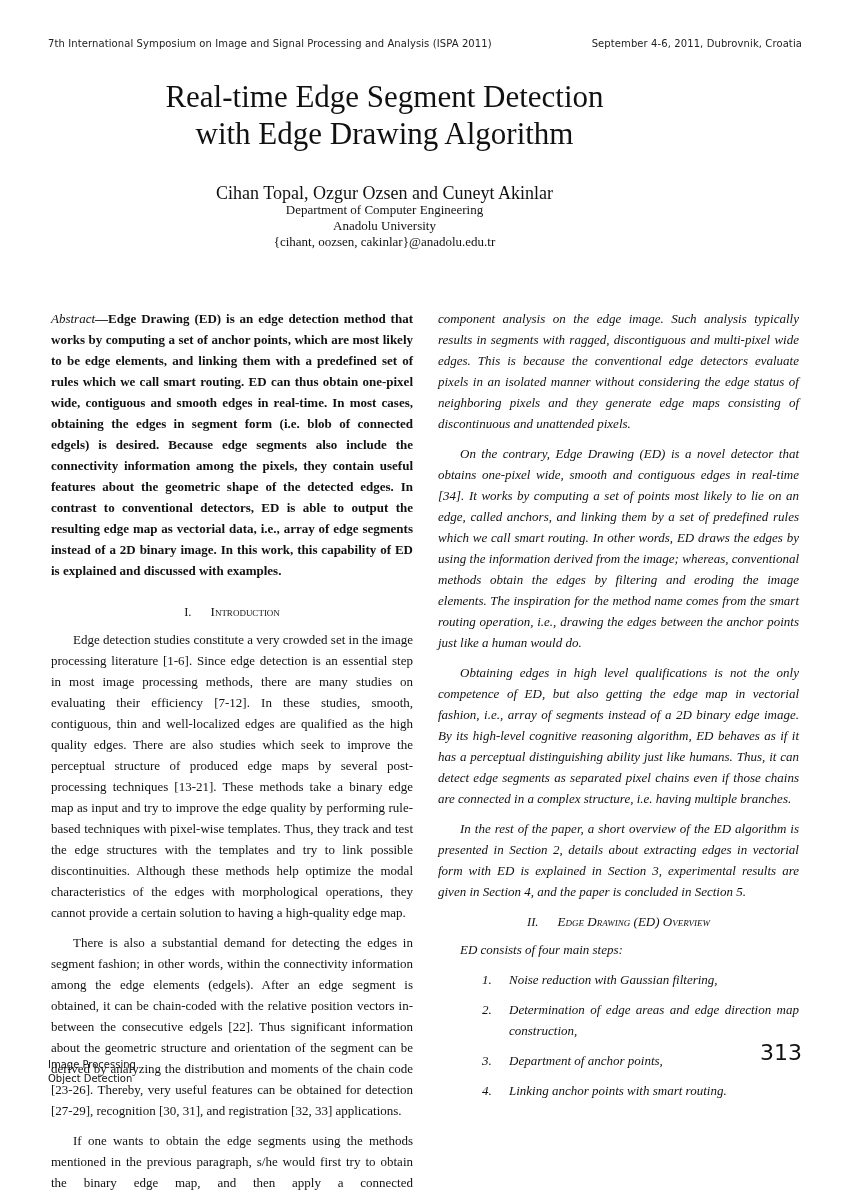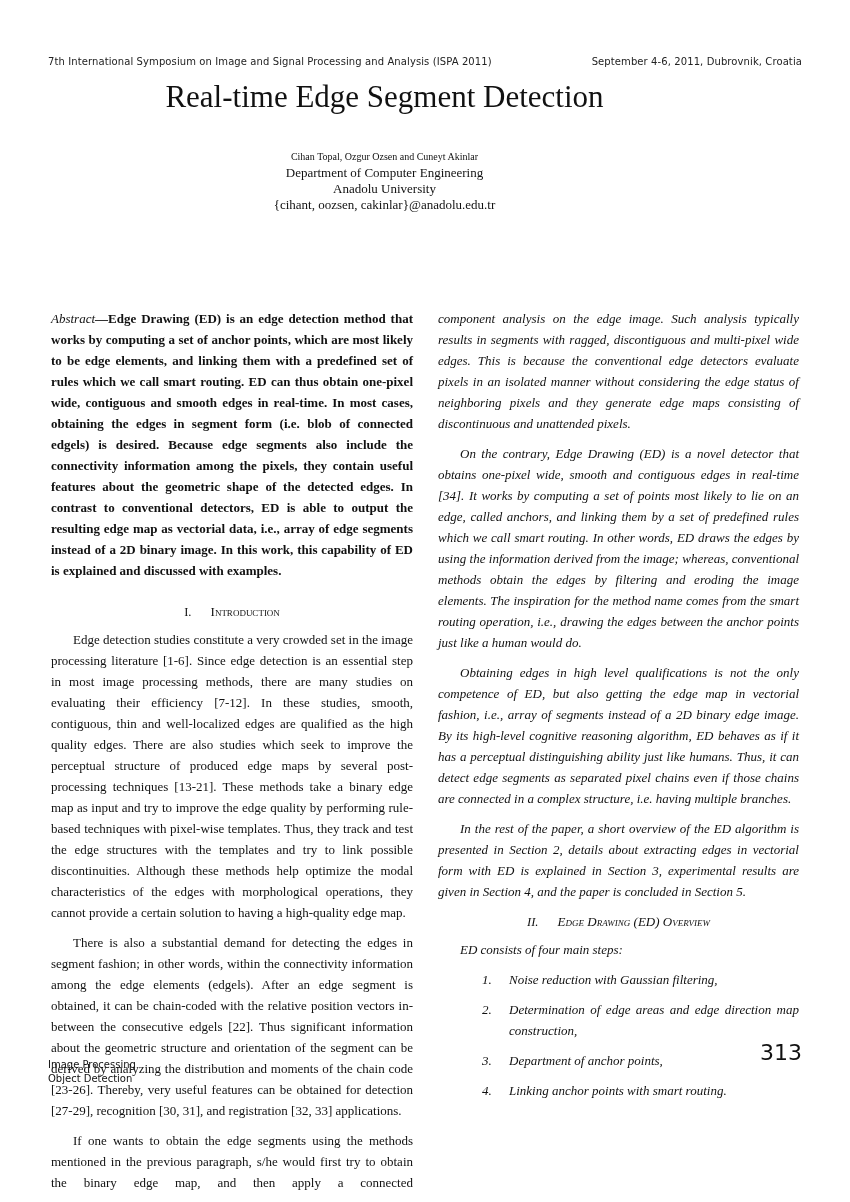--- a/index.html
+++ b/index.html
@@ -1,24 +1,24 @@
 <!DOCTYPE html>
 <html><head>
 <meta charset="utf-8">
 <style>
   html, body { margin: 0; padding: 0; background: #ffffff; }
   body { width: 850px; height: 1202px; position: relative; overflow: hidden; color: #111; }
   .sans { font-family: "DejaVu Sans", "Liberation Sans", sans-serif; }
   .serif { font-family: "Liberation Serif", "DejaVu Serif", serif; }
 
-  .running-head { position: absolute; top: 38px; left: 48px; right: 48px; font-size: 10px; display: flex; justify-content: space-between; color: #222; letter-spacing: 0.1px; margin-top: 18px; }
+  .running-head { position: absolute; top: 38px; left: 48px; right: 48px; font-size: 10px; display: flex; justify-content: space-between; color: #222; letter-spacing: 0.1px; }
 
   .title-block { position: absolute; top: 78px; left: 0; width: 769px; text-align: center; }
   .title { font-size: 31px; line-height: 37px; margin: 0; font-weight: normal; }
-  .authors { margin-top: 33px; font-size: 10px; line-height: 17px; }
+  .authors { margin-top: 33px; font-size: 18px; line-height: 17px; }
   .affil { font-size: 13px; line-height: 16px; }
 
   .col { position: absolute; font-size: 13px; line-height: 21px; text-align: justify; }
   .col-left { left: 51px; top: 308px; width: 362px; }
   .col-right { left: 438px; top: 308px; width: 361px; font-style: italic; }
 
   .abstract { font-weight: bold; }
   .abstract i { font-weight: normal; font-style: italic; }
 
   p { margin: 0 0 9px 0; }
@@ -40,20 +40,21 @@
 <body>
 
 <div class="running-head sans">
   <span>7th International Symposium on Image and Signal Processing and Analysis (ISPA 2011)</span>
   <span>September 4-6, 2011, Dubrovnik, Croatia</span>
 </div>
 
 <div class="title-block serif">
   <h1 class="title">
     <span>Real-time Edge Segment Detection</span><br>
+    <span>with Edge Drawing Algorithm</span>
   </h1>
   <div class="authors">Cihan Topal, Ozgur Ozsen and Cuneyt Akinlar</div>
   <div class="affil">Department of Computer Engineering</div>
   <div class="affil">Anadolu University</div>
   <div class="affil">{cihant, oozsen, cakinlar}@anadolu.edu.tr</div>
 </div>
 
 <div class="col col-left serif">
   <p class="abstract"><i>Abstract</i><span>—Edge Drawing (ED) is an edge detection method that works by computing a set of anchor points, which are most likely to be edge elements, and linking them with a predefined set of rules which we call smart routing. ED can thus obtain one-pixel wide, contiguous and smooth edges in real-time. In most cases, obtaining the edges in segment form (i.e. blob of connected edgels) is desired. Because edge segments also include the connectivity information among the pixels, they contain useful features about the geometric shape of the detected edges. In contrast to conventional detectors, ED is able to output the resulting edge map as vectorial data, i.e., array of edge segments instead of a 2D binary image. In this work, this capability of ED is explained and discussed with examples.</span></p>
 

